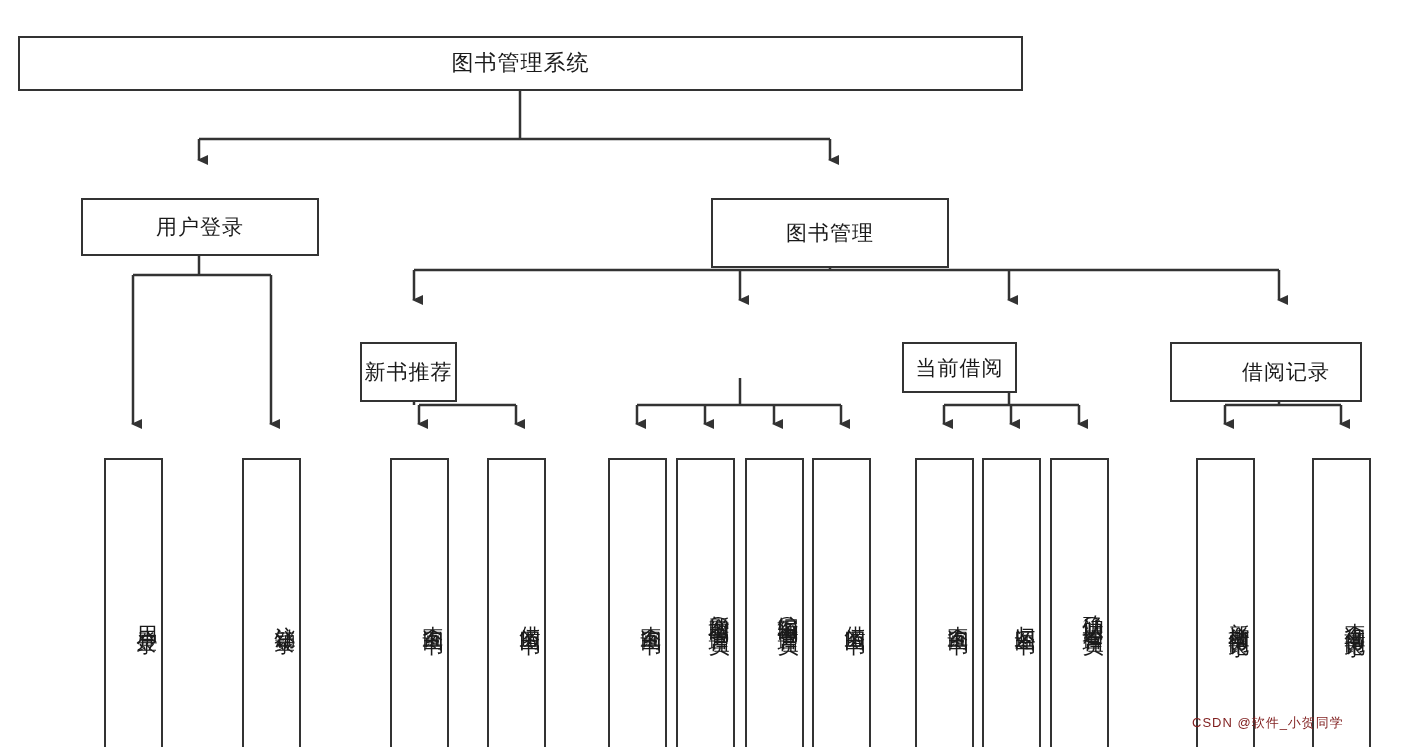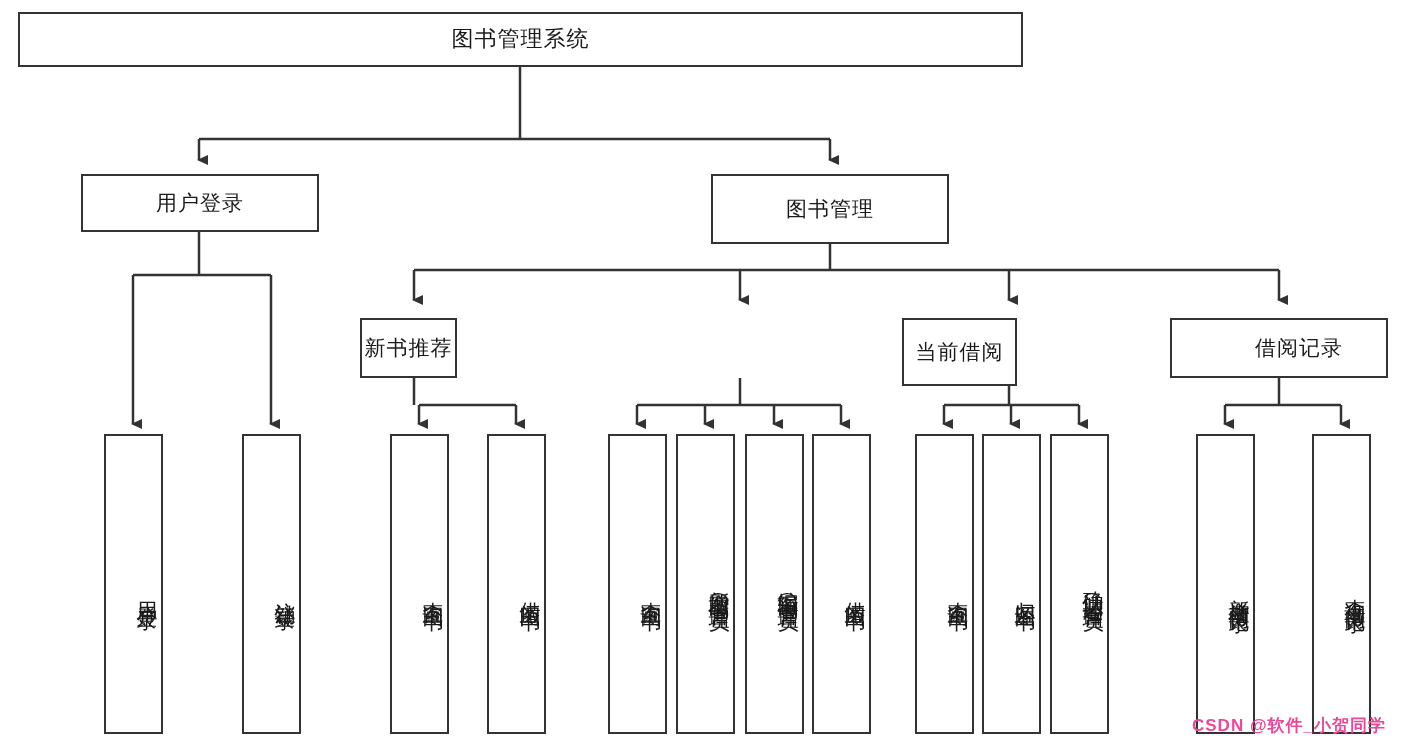--- a/index.html
+++ b/index.html
@@ -27,20 +27,21 @@
   }
   .node {
     position: absolute;
     box-sizing: border-box;
     background: #ffffff;
     border: 2px solid #333333;
     display: flex;
     align-items: center;
     justify-content: center;
     color: #1a1a1a;
+    margin-top: 24px;
   }
   .node.horiz {
     font-size: 21px;
     line-height: 1.2;
     letter-spacing: 1px;
   }
   .node.vert {
     writing-mode: vertical-rl;
     text-orientation: upright;
     font-size: 21px;
@@ -50,25 +51,24 @@
     padding-top: 14px;
   }
   .node.vert.tall-text {
     padding-top: 6px;
   }
   .node.root {
     font-size: 22px;
   }
   .watermark {
     position: absolute;
-    font-size: 17px;
-    color: #ec4899;
+    font-size: 13px;
+    color: #7f1d1d;
     letter-spacing: 1px;
     white-space: nowrap;
-    font-weight: bold;
   }
 </style>
 </head>
 <body>
 
 <div id="canvas">
 
   <svg id="connectors" viewBox="0 0 1405 747">
     <defs>
       <marker id="arrow" markerWidth="12" markerHeight="12" refX="5" refY="9" orient="auto" markerUnits="userSpaceOnUse">
@@ -128,24 +128,24 @@
   <div class="node horiz" style="left:81px; top:174px; width:238px; height:58px;">
     <span>用户登录</span>
   </div>
   <div class="node horiz" style="left:711px; top:174px; width:238px; height:70px;">
     <span>图书管理</span>
   </div>
 
   <div class="node horiz" style="left:360px; top:318px; width:97px; height:60px;">
     <span>新书推荐</span>
   </div>
-  <div class="node horiz" style="left:902px; top:318px; width:115px; height:68px;">
+  <div class="node horiz" style="left:902px; top:318px; width:115px; height:51px;">
     <span>当前借阅</span>
   </div>
-  <div class="node horiz" style="left:1170px; top:318px; width:218px; height:60px;padding-left:40px;">
+  <div class="node horiz" style="left:1170px; top:318px; width:192px; height:60px;padding-left:40px;">
     <span>借阅记录</span>
   </div>
 
   <div class="node vert" style="left:104px; top:434px; width:59px; height:300px;">
     <span>用户登录</span>
   </div>
   <div class="node vert" style="left:242px; top:434px; width:59px; height:300px;">
     <span>注销登录</span>
   </div>
 

